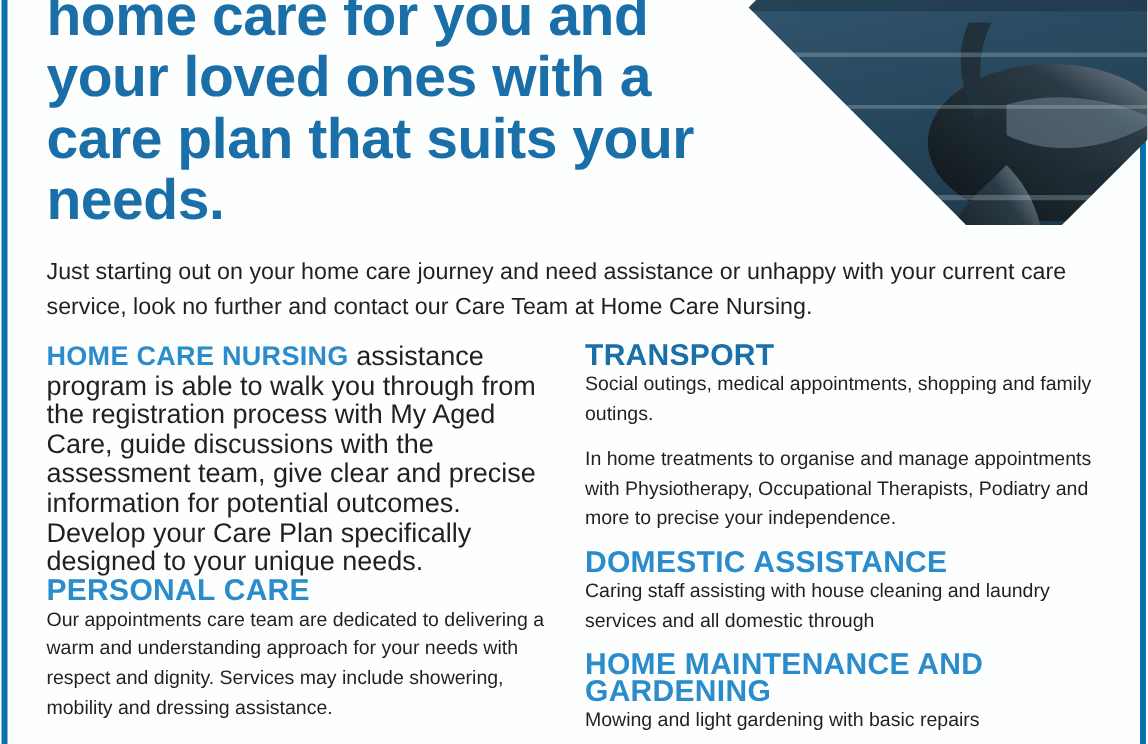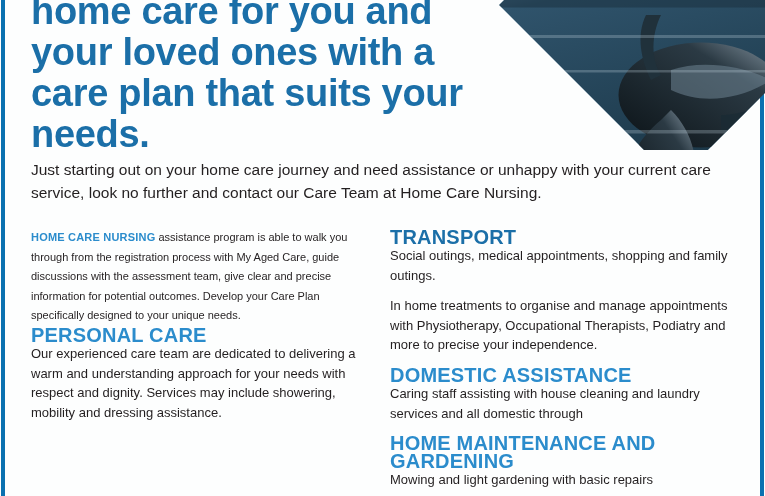--- a/index.html
+++ b/index.html
@@ -81,21 +81,21 @@
     width: 200%;
     height: 200%;
     transform: rotate(-45deg);
   }
   .diamond-photo svg { display: block; width: 100%; height: 100%; }
 
   
   .intro {
     position: absolute;
     left: 31px;
-    top: 158px;
+    top: 170px;
     width: 690px;
     margin: 0;
     font-size: 15.5px;
     line-height: 23px;
     color: #231f20;
     font-stretch: condensed;
   }
 
   
   .columns {
@@ -130,21 +130,21 @@
   .block p {
     margin: 0;
     font-size: 13px;
     line-height: 19.6px;
     color: #231f20;
   }
 
   
   .lead {
     margin: 0;
-    font-size: 11px;
+    font-size: 18px;
     line-height: 19.6px;
     color: #231f20;
   }
   .lead .lead-name {
     font-weight: bold;
     color: #2b8ccc;
     letter-spacing: 0.2px;
   }
 </style>
 </head>
@@ -222,21 +222,21 @@
   <div class="columns">
 
     <div class="col left">
 
       <p class="lead block">
         <span class="lead-name">HOME CARE NURSING</span><span> assistance program is able to walk you through from the registration process with My Aged Care, guide discussions with the assessment team, give clear and precise information for potential outcomes. Develop your Care Plan specifically designed to your unique needs.</span>
       </p>
 
       <div class="block">
         <h3>PERSONAL CARE</h3>
-        <p>Our experienced care team are dedicated to delivering a warm and understanding approach for your needs with respect and dignity. Services may include showering, mobility and dressing assistance.</p>
+        <p>Our appointments care team are dedicated to delivering a warm and understanding approach for your needs with respect and dignity. Services may include showering, mobility and dressing assistance.</p>
       </div>
     </div>
 
     <div class="col right">
 
       <div class="block">
         <h3 class="deep">TRANSPORT</h3>
         <p>Social outings, medical appointments, shopping and family outings.</p>
       </div>
 

